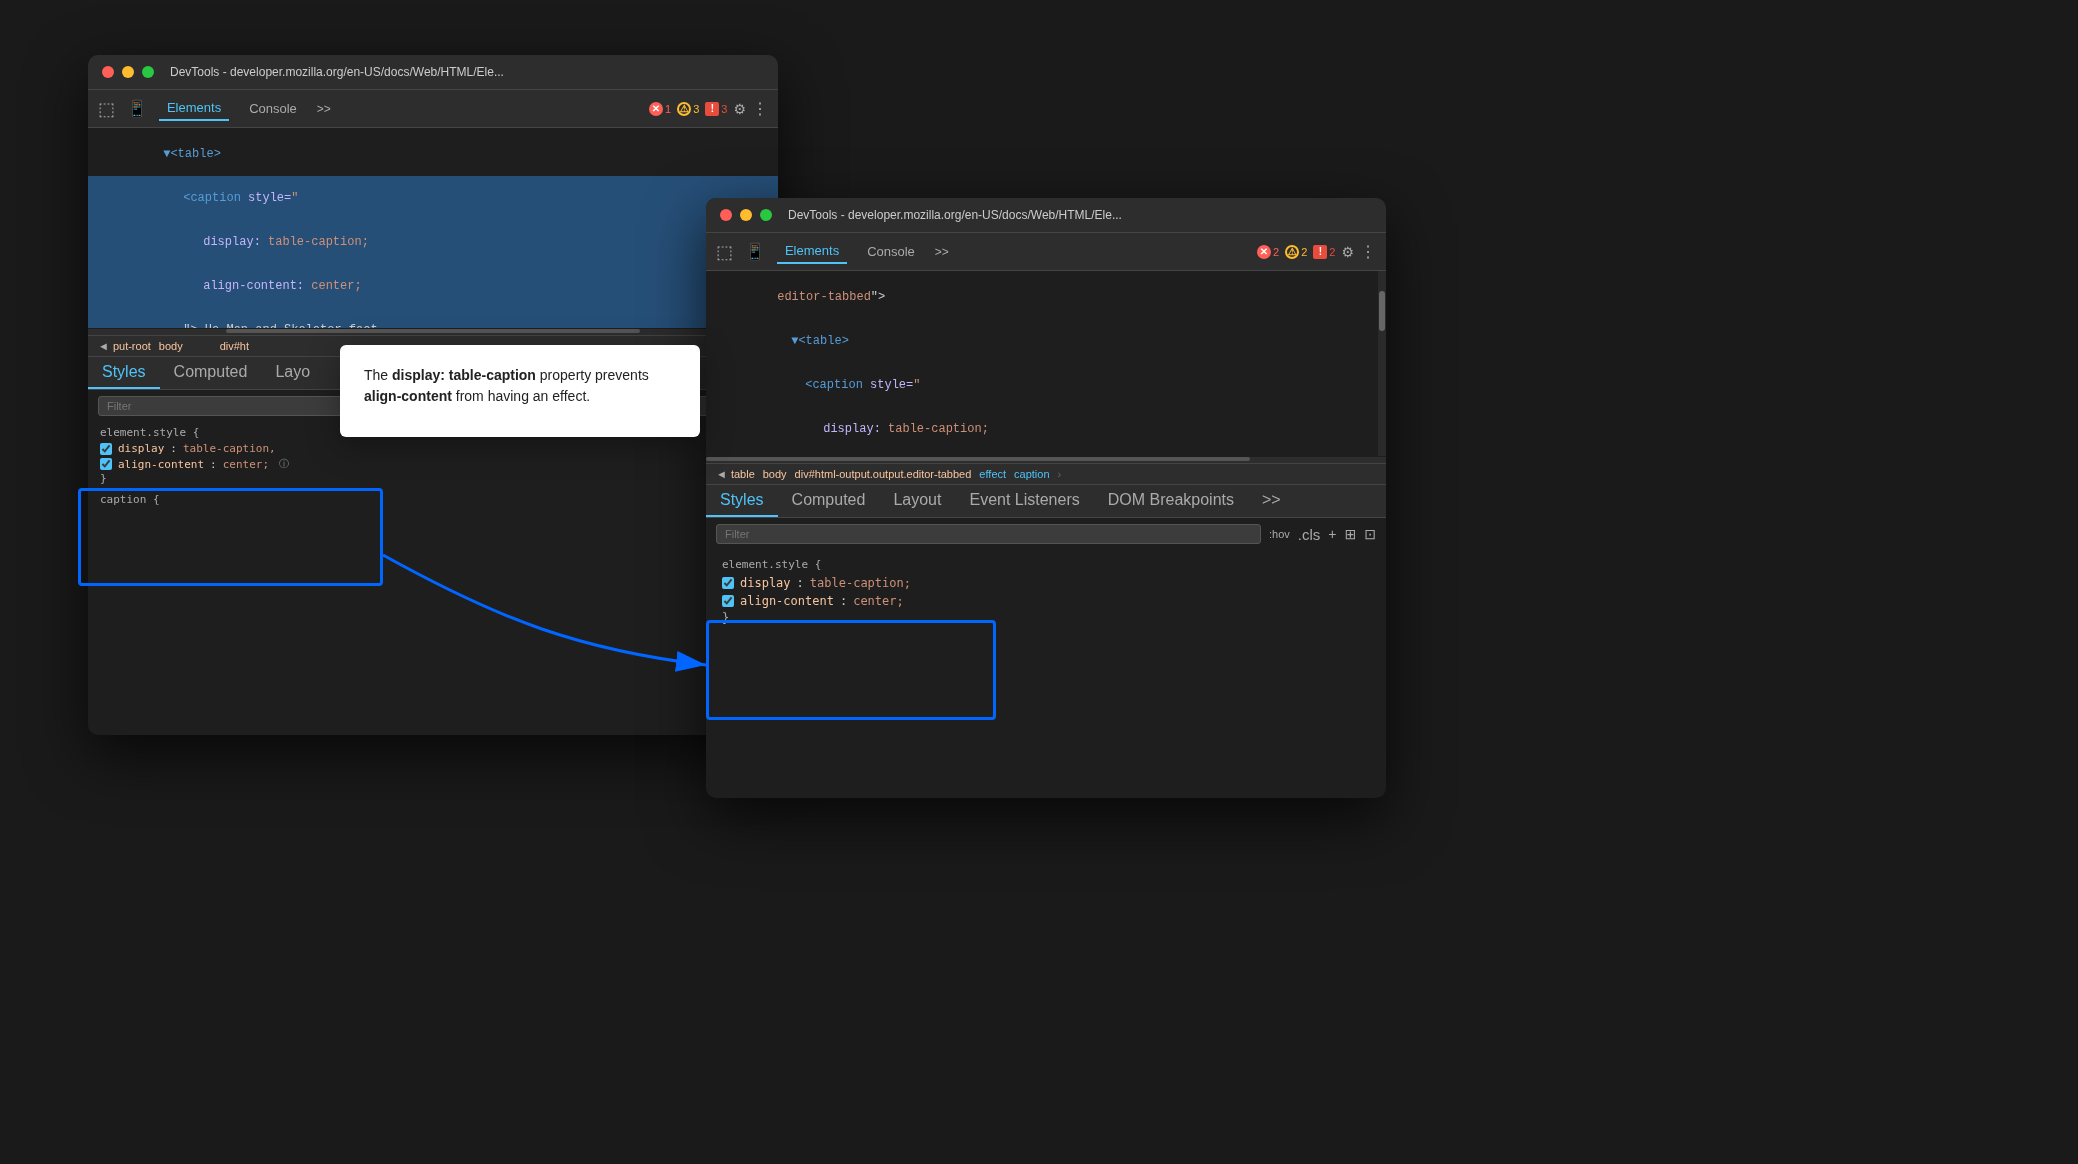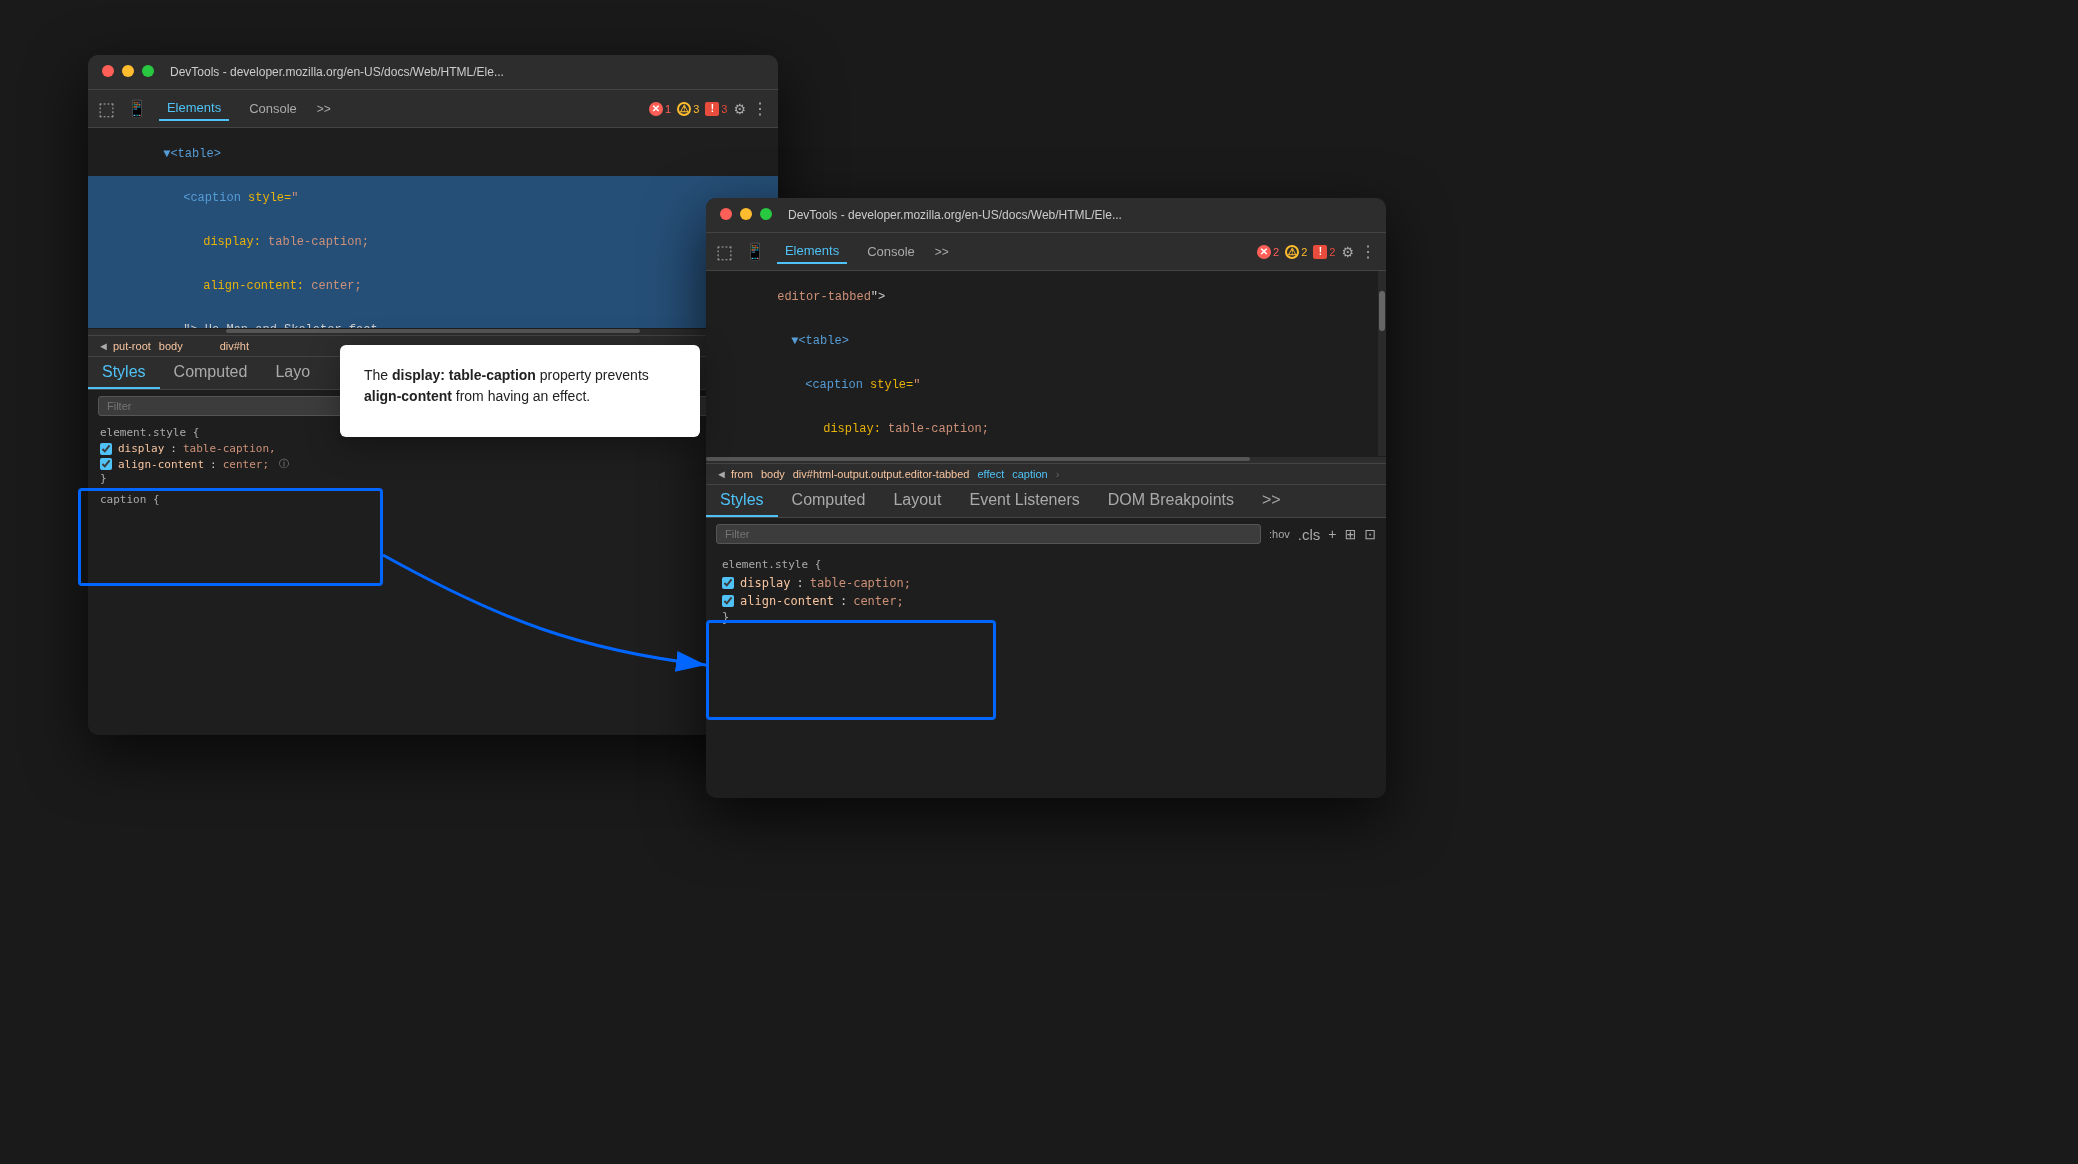--- a/index.html
+++ b/index.html
@@ -18,20 +18,21 @@
       background: #1e1e1e;
       border-radius: 10px;
       box-shadow: 0 20px 60px rgba(0,0,0,0.7);
       overflow: hidden;
     }
 
     .window-titlebar {
       background: #2d2d2d;
       padding: 10px 14px;
       display: flex;
+      align-items: center;
       gap: 8px;
       border-bottom: 1px solid #444;
     }
 
     .traffic-light {
       width: 12px;
       height: 12px;
       border-radius: 50%;
       cursor: pointer;
     }
@@ -127,21 +128,21 @@
       color: #ccc;
       white-space: pre;
       cursor: pointer;
     }
 
     .html-line.selected {
       background: #264f78;
     }
 
     .tag { color: #569cd6; }
-    .attr-name { color: #eab308; text-align: center; }
+    .attr-name { color: #c4b5fd; text-align: center; }
     .attr-value { color: #ce9178; }
     .punctuation { color: #ccc; }
 
     
     .breadcrumb-bar {
       background: #2d2d2d;
       padding: 4px 10px;
       display: flex;
       align-items: center;
       gap: 4px;
@@ -424,21 +425,21 @@
       <div style="width:6px; height:40px; background:#666; border-radius:3px; margin:0 1px; margin-top:20px;"></div>
     </div>
   </div>
 
   <div style="height:6px; background:#2d2d2d; position:relative;">
     <div style="height:4px; background:#555; border-radius:2px; width:80%; margin:1px 0 0 0;"></div>
   </div>
 
   <div class="breadcrumb-bar" style="flex-wrap:wrap;">
     <span class="breadcrumb-item">◄</span>
-    <span class="breadcrumb-item" style="color:#f7c5a0;">from</span>
+    <span class="breadcrumb-item" style="color:#f7c5a0;">table</span>
     <span class="breadcrumb-sep"> </span>
     <span class="breadcrumb-item" style="color:#f7c5a0;">body</span>
     <span class="breadcrumb-sep"> </span>
     <span class="breadcrumb-item" style="color:#f7c5a0;">div#html-output.output.editor-tabbed</span>
     <span class="breadcrumb-sep"> </span>
     <span class="breadcrumb-item" style="color:#4fc3f7;">effect</span>
     <span class="breadcrumb-sep"> </span>
     <span class="breadcrumb-item" style="color:#4fc3f7;">caption</span>
     <span style="color:#666; margin-left:4px;">›</span>
   </div>

